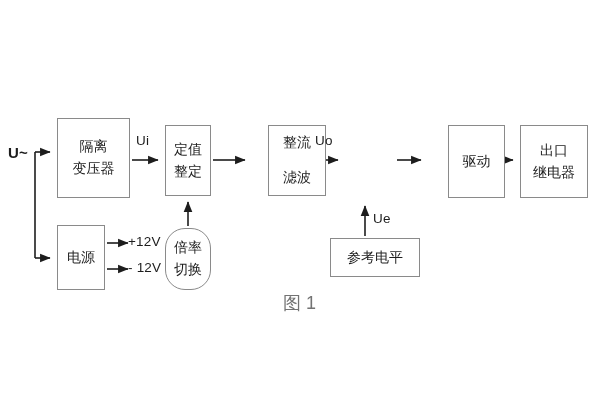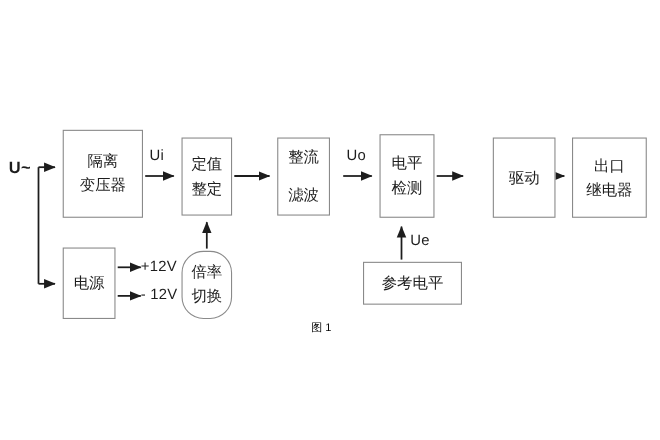--- a/index.html
+++ b/index.html
@@ -14,21 +14,21 @@
     border:1.5px solid #8a8a8a;background:#ffffff;
     display:flex;flex-direction:column;align-items:center;justify-content:center;
     color:#1d1d1d;font-size:14px;line-height:1.55;
   }
   .box .ln{display:block;white-space:nowrap;}
   .lbl{
     position:absolute;color:#1d1d1d;font-size:13.5px;
     white-space:nowrap;letter-spacing:.2px;
   }
   .lbl.big{font-size:15px;font-weight:bold;}
-  .cap{position:absolute;color:#000000;font-size:10px;white-space:nowrap;}
+  .cap{position:absolute;color:#737373;font-size:18px;white-space:nowrap;}
   svg.wires{position:absolute;left:0;top:0;width:600px;height:400px;pointer-events:none;}
   svg.wires line{stroke:#1d1d1d;stroke-width:1.6;}
 </style>
 </head>
 <body>
 
 <div id="canvas">
 
   <svg class="wires" viewBox="0 0 600 400">
     <defs>
@@ -58,29 +58,25 @@
   <div class="box" style="left:57px;top:118px;width:73px;height:80px;text-align:right;">
     <span class="ln">隔离</span>
     <span class="ln">变压器</span>
   </div>
 
   <div class="box" style="left:165px;top:125px;width:46px;height:71px;">
     <span class="ln">定值</span>
     <span class="ln">整定</span>
   </div>
 
-  <div class="box" style="left:252px;top:125px;width:48px;height:71px;gap:13px;">
+  <div class="box" style="left:268px;top:125px;width:58px;height:71px;gap:13px;">
     <span class="ln">整流</span>
     <span class="ln">滤波</span>
   </div>
 
-  <div class="box" style="left:345px;top:122px;width:50px;height:76px;">
-    <span class="ln">电平</span>
-    <span class="ln">检测</span>
-  </div>
 
   <div class="box" style="left:428px;top:125px;width:57px;height:73px;margin-left:20px;">
     <span class="ln">驱动</span>
   </div>
 
   <div class="box" style="left:57px;top:225px;width:48px;height:65px;">
     <span class="ln">电源</span>
   </div>
 
   <div class="box" style="left:520px;top:125px;width:68px;height:73px;">

